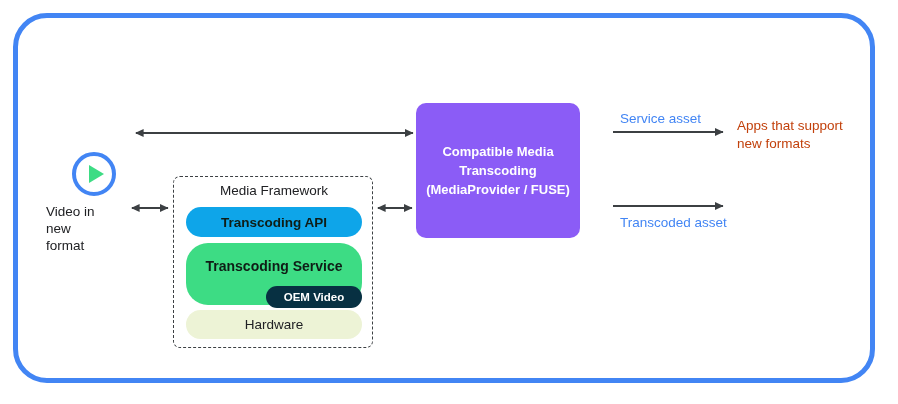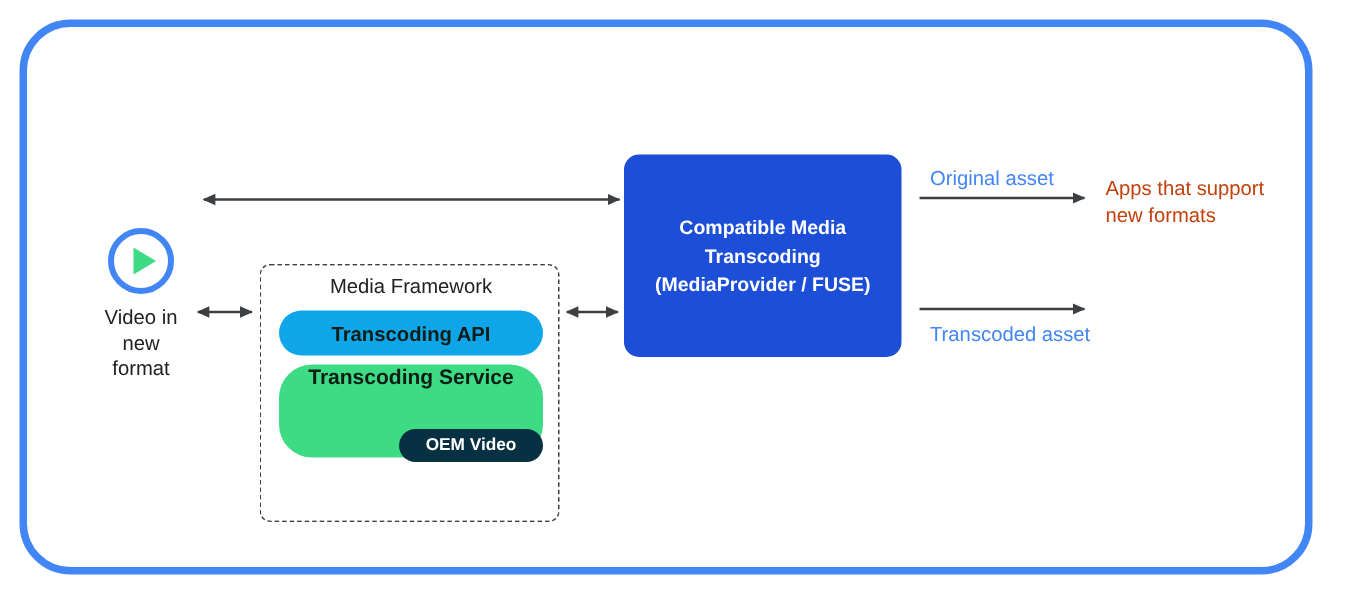--- a/index.html
+++ b/index.html
@@ -44,21 +44,21 @@
     left: 70px;
     top: 150px;
     width: 48px;
     height: 48px;
   }
   #video-label {
     position: absolute;
     left: 46px;
     top: 203px;
     width: 96px;
-    text-align: center;
+    text-align: left;
     font-size: 13.5px;
     line-height: 17px;
     color: #202124;
     white-space: pre-line;
   }
   
   #media-framework {
     position: absolute;
     left: 173px;
     top: 176px;
@@ -99,20 +99,21 @@
   #pill-service {
     left: 12px;
     top: 66px;
     width: 176px;
     height: 62px;
     background: #3DDC84;
     color: #0f1d16;
     font-weight: bold;
     font-size: 14px;
     align-items: flex-start;
+    padding-top: 15px;
   }
   #pill-oem {
     left: 92px;
     top: 109px;
     width: 96px;
     height: 22px;
     background: #073042;
     color: #ffffff;
     font-weight: bold;
     font-size: 11.5px;
@@ -126,23 +127,23 @@
     height: 29px;
     background: #EDF3D6;
     color: #202124;
     font-size: 13.5px;
   }
   
   #cmt-box {
     position: absolute;
     left: 416px;
     top: 103px;
-    width: 185px;
+    width: 164px;
     height: 135px;
-    background: #1d4ed8;
+    background: #8b5cf6;
     border-radius: 10px;
     display: flex;
     align-items: center;
     justify-content: center;
     text-align: center;
     color: #ffffff;
     font-weight: bold;
     font-size: 13px;
     line-height: 19px;
     white-space: pre-line;
@@ -206,25 +207,26 @@
 
   <div id="media-framework">
     <div id="framework-title">Media Framework</div>
 
     <div class="pill" id="pill-api">Transcoding API</div>
 
     <div class="pill" id="pill-service">Transcoding Service</div>
 
     <div class="pill" id="pill-oem">OEM Video</div>
 
+    <div class="pill" id="pill-hardware">Hardware</div>
   </div>
 
   <div id="cmt-box">Compatible Media
 Transcoding
 (MediaProvider / FUSE)</div>
 
-  <div class="asset-label" id="label-original">Original asset</div>
+  <div class="asset-label" id="label-original">Service asset</div>
   <div class="apps-label" id="label-apps-support">Apps that support
 new formats</div>
 
   <div class="asset-label" id="label-transcoded">Transcoded asset</div>
 
 </div>
 
 </body></html>

